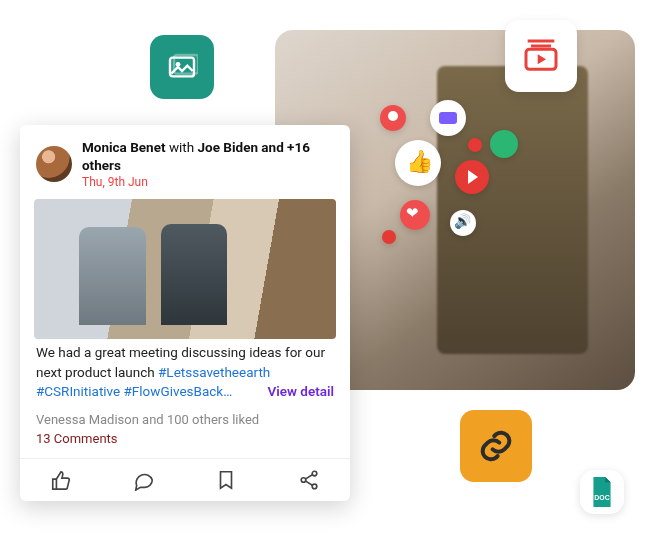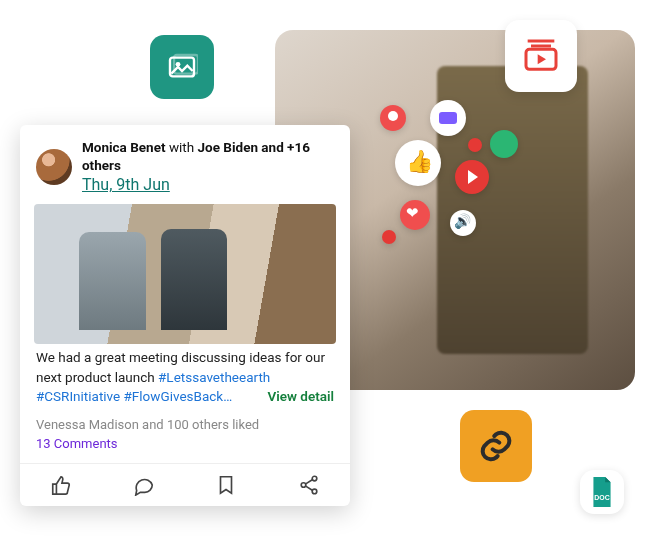--- a/index.html
+++ b/index.html
@@ -66,21 +66,21 @@
   }
   .hdr { display:flex; gap:10px; align-items:center;justify-content:space-between; }
   .avatar {
     width:36px;height:36px;border-radius:50%;
     background: radial-gradient(circle at 35% 30%, #e8b896 0 18%, #a86a3c 20% 60%, #5e3b22 62% 100%);
     flex:none;
   }
   .hdr-text { font-size:13.5px; color:#111; line-height:1.3;}
   .hdr-text .w { font-weight:400;}
   .hdr-text b { font-weight:700;}
-  .date { font-size:16px; color:#0f766e; margin-top:1px;text-decoration:underline;}
+  .date { font-size:12px; color:#ef4444; margin-top:1px;}
   .media {
     margin:10px -2px 0 -2px;
     height:140px;
     border-radius:4px;
     position:relative;
     overflow:hidden;
     background:
       linear-gradient(100deg,#cfd5da 0 30%,#b8a890 30% 55%,#d8c9b5 55% 75%,#8a6e50 75% 100%);
   }
   .media::before{
@@ -94,23 +94,23 @@
   .play-btn{
     position:absolute;left:50%;top:50%;transform:translate(-50%,-50%);
     width:44px;height:44px;border-radius:50%;
     background:rgba(255,255,255,.5);border:3px solid #fff;
     display:flex;align-items:center;justify-content:center;
   }
   .play-btn::after{content:"";border-left:14px solid #fff;border-top:9px solid transparent;border-bottom:9px solid transparent;margin-left:4px;}
 
   .caption { font-size:13.5px; color:#222; line-height:1.45; margin-top:4px;}
   .hash { color:#1e74d6;}
-  .viewdetail { color:#15803d; font-weight:600; float:right;}
+  .viewdetail { color:#6d28d9; font-weight:600; float:right;}
   .likes { font-size:13px; color:#888; margin-top:10px;}
-  .comments { font-size:13px; color:#6d28d9; margin-top:4px;}
+  .comments { font-size:13px; color:#7f1d1d; margin-top:4px;}
   .actions {
     display:flex; justify-content:space-around;
     border-top:1px solid #eee;
     margin:12px -16px 0 -16px;
     padding:10px 0;
   }
   .actions .act { width:22px;height:22px; color:#444;}
 </style>
 </head>
 <body>

